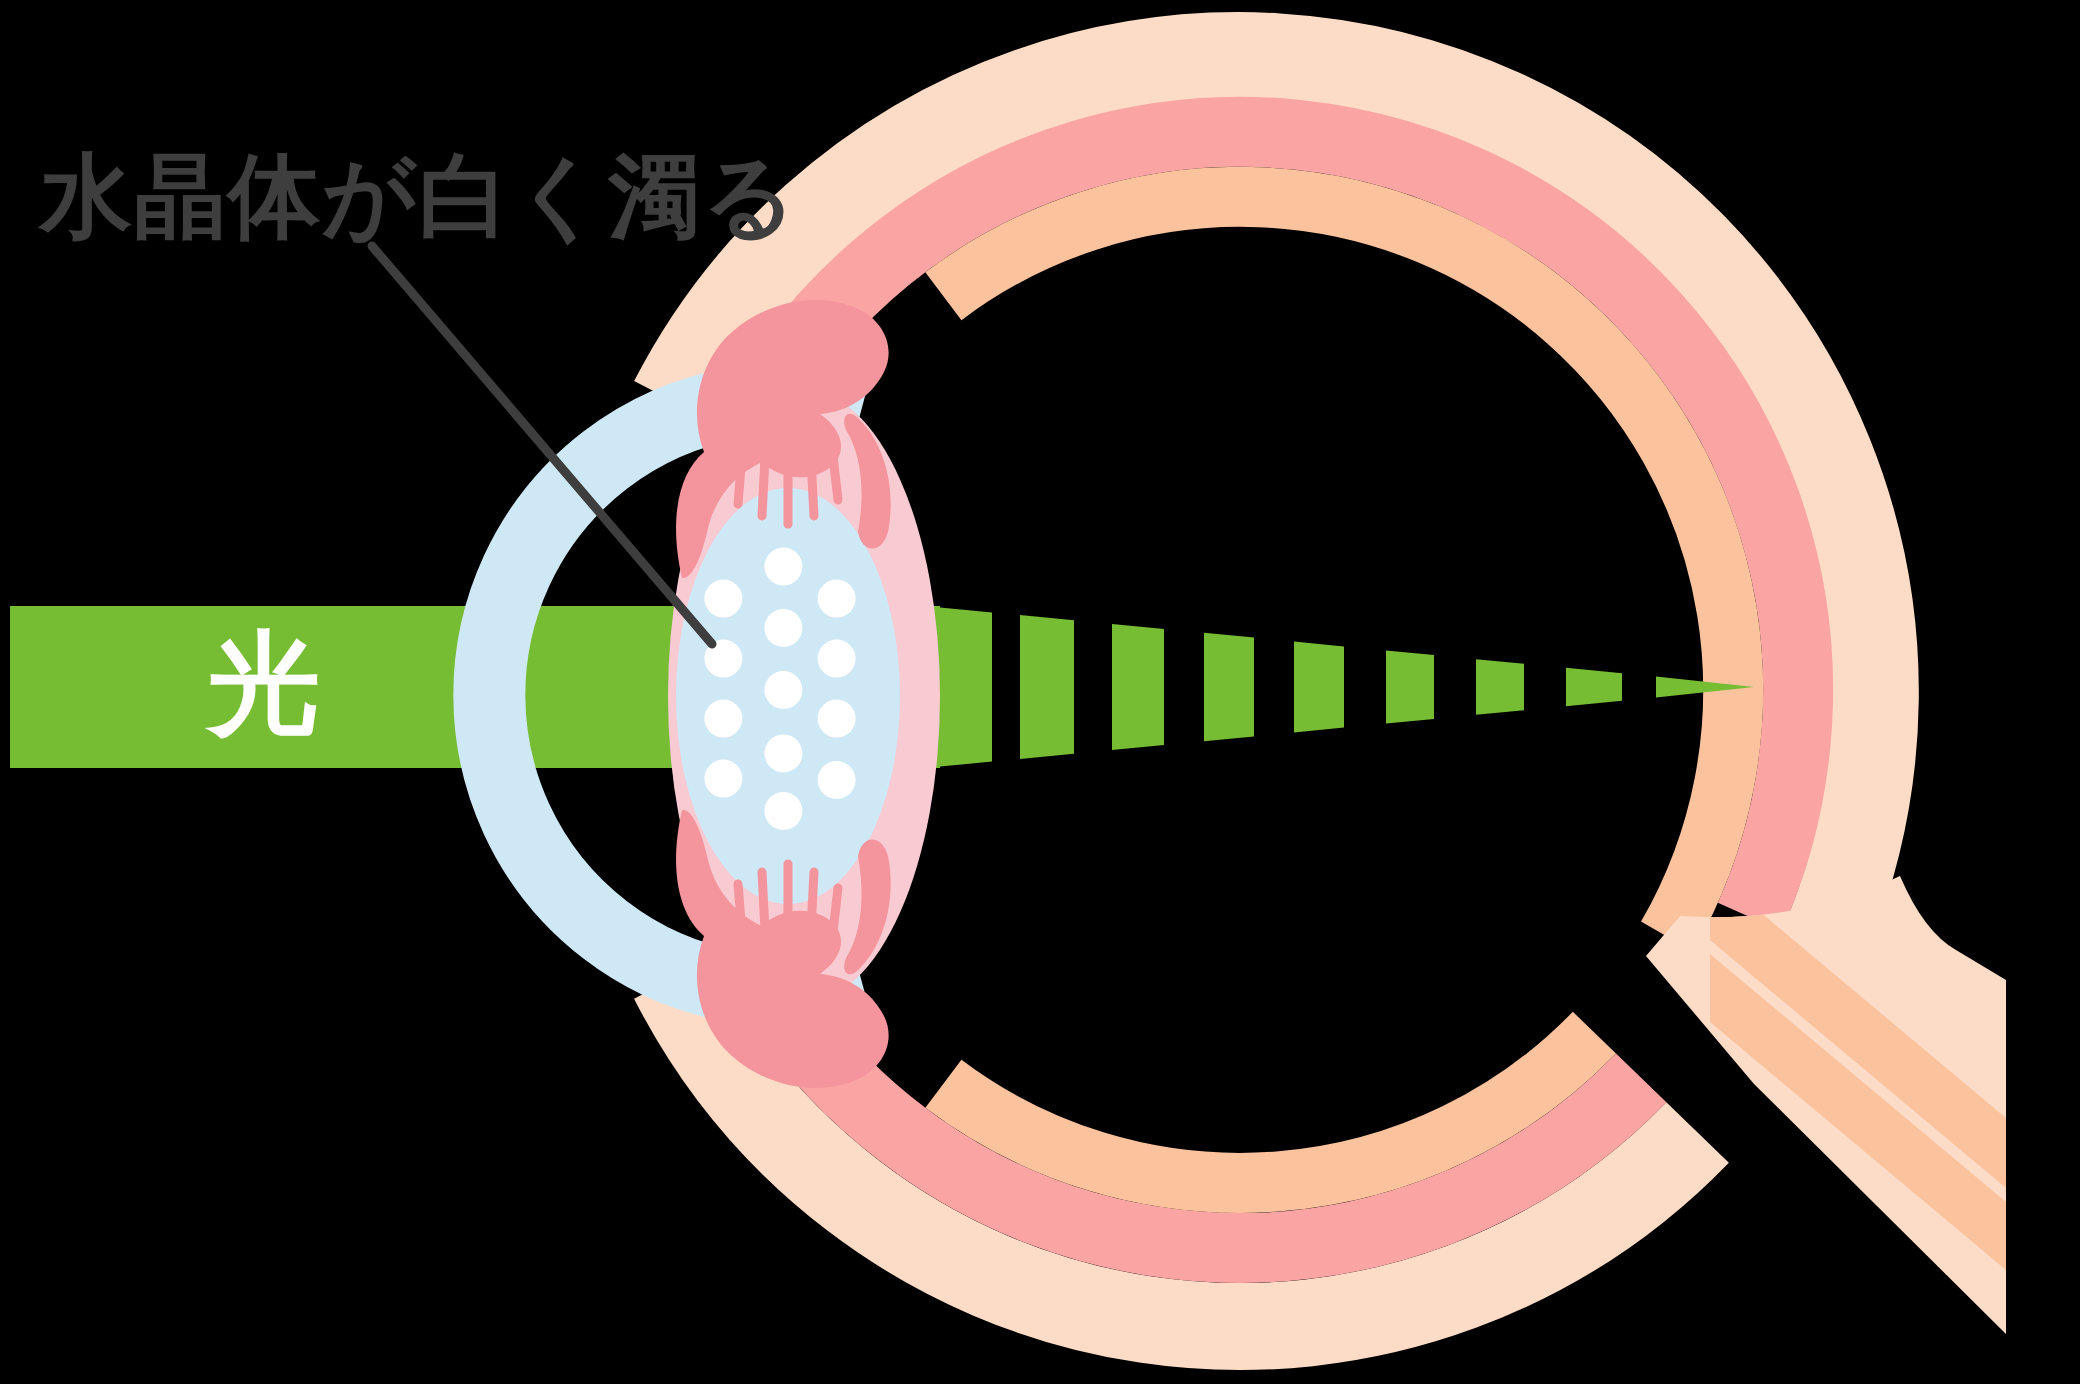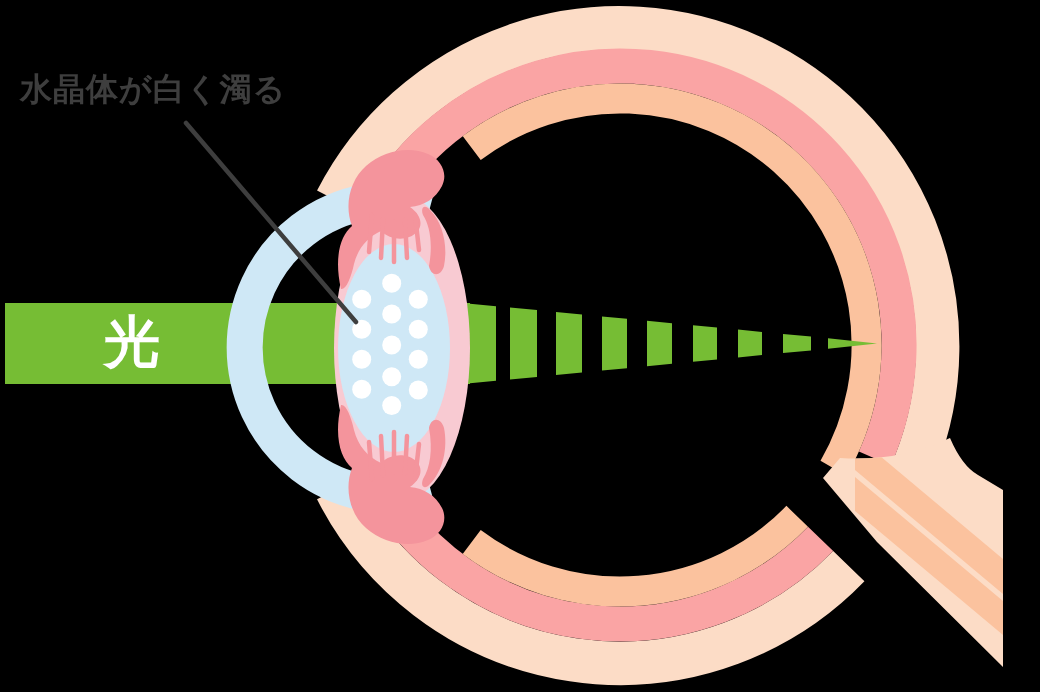--- a/index.html
+++ b/index.html
@@ -18,21 +18,21 @@
     background: var(--bg, #000);
   }
   .stage > svg {
     position: absolute;
     left: 0; top: 0;
   }
   .annotation-label {
     position: absolute;
     left: 20px;
     top: 68px;
-    font-size: 32px;
+    font-size: 46px;
     font-weight: 700;
     letter-spacing: 1px;
     color: var(--ink, #3e3e3e);
     white-space: nowrap;
   }
   .light-label {
     position: absolute;
     left: 62px;
     top: 314px;
     width: 140px;

